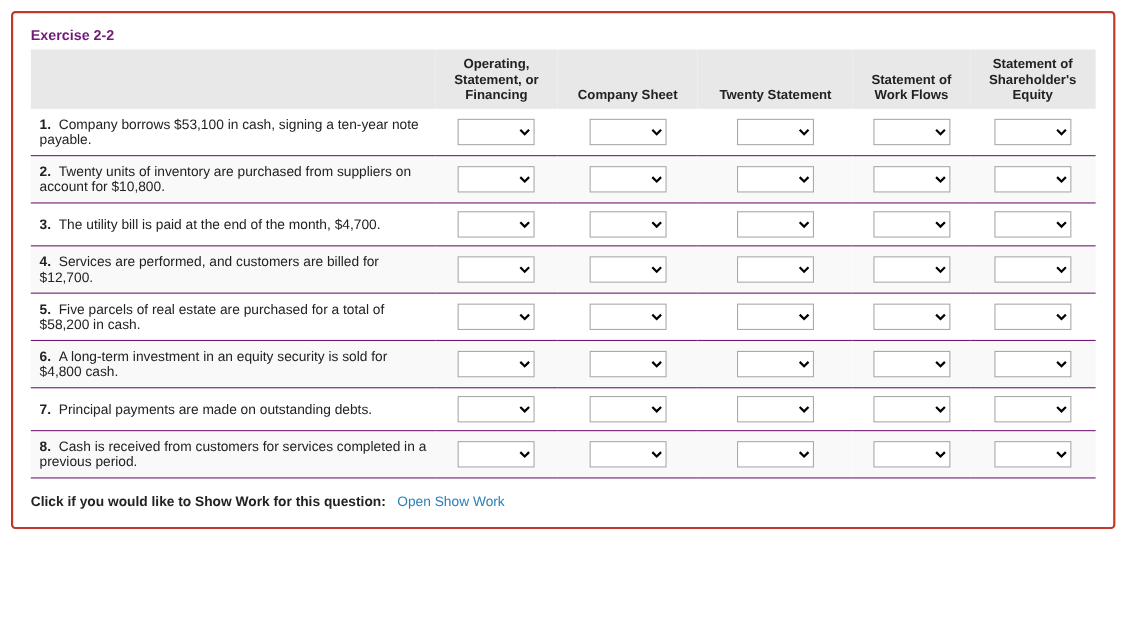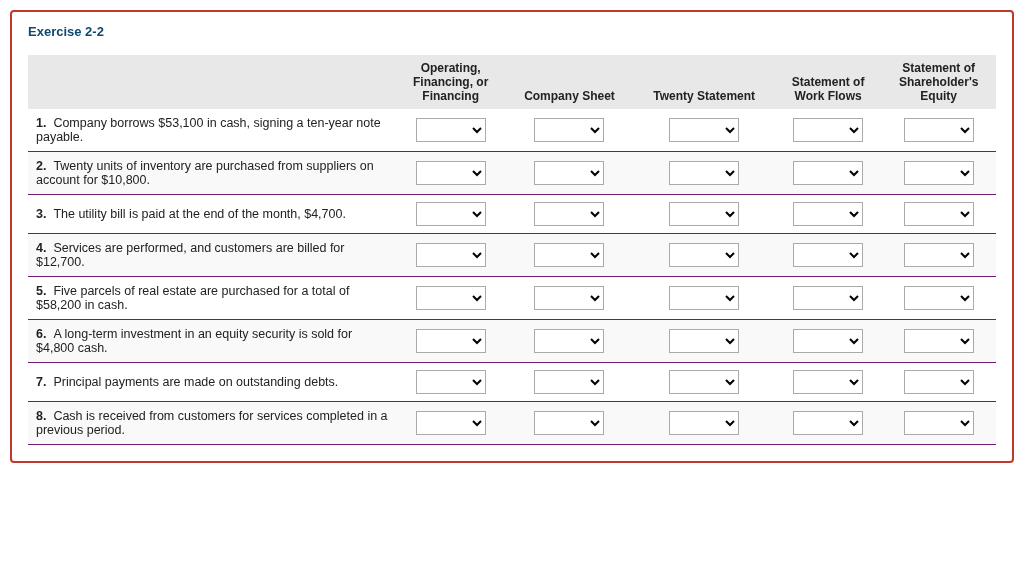--- a/index.html
+++ b/index.html
@@ -10,24 +10,24 @@
       color: #222;
     }
     .outer {
       border: 2px solid #c0392b;
       border-radius: 4px;
       margin: 10px;
       padding: 12px 16px 16px 16px;
       background: #fff;
     }
     .exercise-title {
-      color: #0c4a6e;
+      color: #701a75;
       font-weight: bold;
       font-size: 13px;
-      margin-bottom: 16px;
+      margin-bottom: 6px;
     }
     .instructions {
       font-size: 12.5px;
       margin-bottom: 14px;
       line-height: 1.5;
     }
     table {
       width: 100%;
       border-collapse: collapse;
     }
@@ -93,21 +93,21 @@
 
 <div class="outer">
   <div class="exercise-title">Exercise 2-2</div>
 
   <table>
     <thead>
       <tr>
         <th class="desc-col"></th>
         <th>
           <span>Operating,</span><br>
-          <span>Financing, or</span><br>
+          <span>Statement, or</span><br>
           <span>Financing</span>
         </th>
         <th>
           <span>Company Sheet</span>
         </th>
         <th>
           <span>Twenty Statement</span>
         </th>
         <th>
           <span>Statement of</span><br>
@@ -285,13 +285,18 @@
         <td class="drop-col">
           <select class="dropdown"><option></option></select>
         </td>
         <td class="drop-col">
           <select class="dropdown"><option></option></select>
         </td>
       </tr>
     </tbody>
   </table>
 
+  <div class="show-work">
+    <strong>Click if you would like to Show Work for this question:</strong>
+    &nbsp;
+    <a href="#">Open Show Work</a>
+  </div>
 </div>
 
 </body></html>

